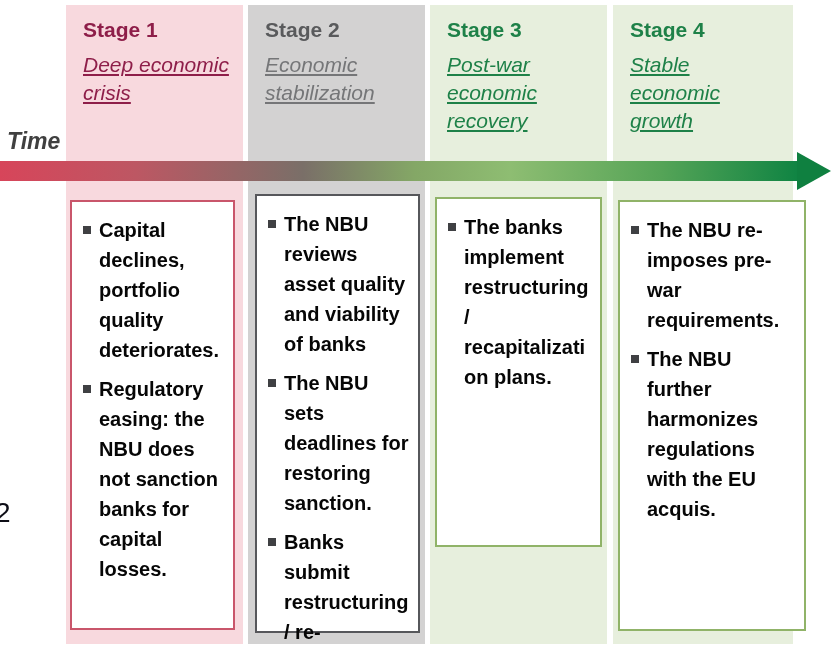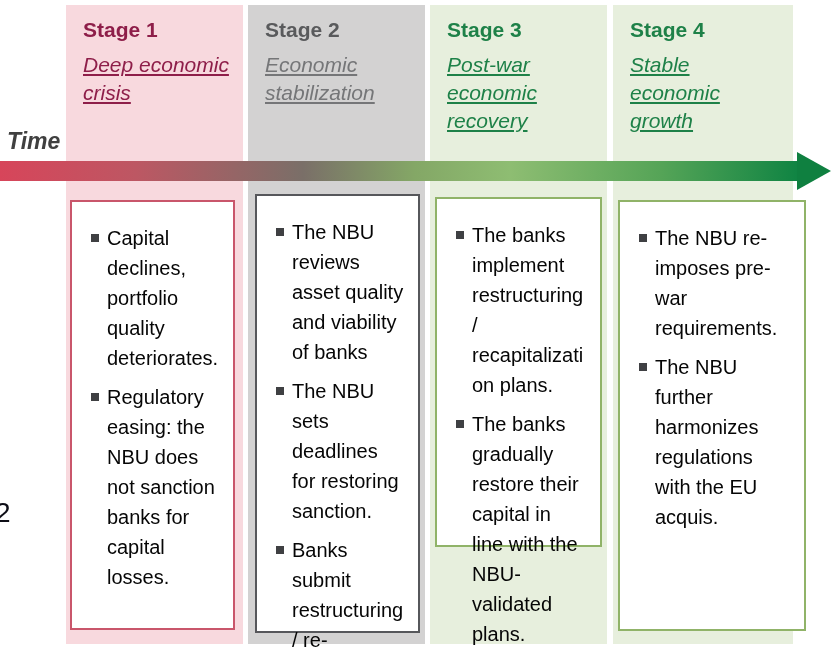--- a/index.html
+++ b/index.html
@@ -46,21 +46,21 @@
   
   .content-box{
     position:absolute;background:#ffffff;box-sizing:border-box;z-index:2;
     padding:9px 2px 6px 7px;
   }
   .box1{left:70px;top:200px;width:165px;height:430px;border:2px solid #c9566b;}
   .box2{left:255px;top:194px;width:165px;height:439px;border:2px solid #56575b;}
   .box3{left:435px;top:197px;width:167px;height:350px;border:2px solid #90b368;}
   .box4{left:618px;top:200px;width:188px;height:431px;border:2px solid #90b368;}
 
-  ul.bullets{list-style:none;margin:12px;padding:0;}
+  ul.bullets{list-style:none;margin:4px;padding:0;font-weight:bold;}
   ul.bullets li{
     display:flex;align-items:flex-start;
     margin-bottom:9px;
     font-size:20px;line-height:30px;color:#060606;
     overflow-wrap:break-word;word-break:break-word;
   }
   ul.bullets li:last-child{margin-bottom:0;}
   .bullet-sq{
     flex:0 0 auto;width:8px;height:8px;background:#3f4043;
     margin:11px 8px 0 0;
@@ -132,24 +132,20 @@
       </li>
     </ul>
   </div>
 
   <div class="content-box box3">
     <ul class="bullets">
       <li>
         <span class="bullet-sq"></span>
         <span class="bullet-text">The banks implement restructuring / recapitalization plans.</span>
       </li>
-      <li>
-        <span class="bullet-sq"></span>
-        <span class="bullet-text">The banks gradually restore their capital in line with the NBU-validated plans.</span>
-      </li>
     </ul>
   </div>
 
   <div class="content-box box4">
     <ul class="bullets">
       <li>
         <span class="bullet-sq"></span>
         <span class="bullet-text">The NBU re-imposes pre-war requirements.</span>
       </li>
       <li>

